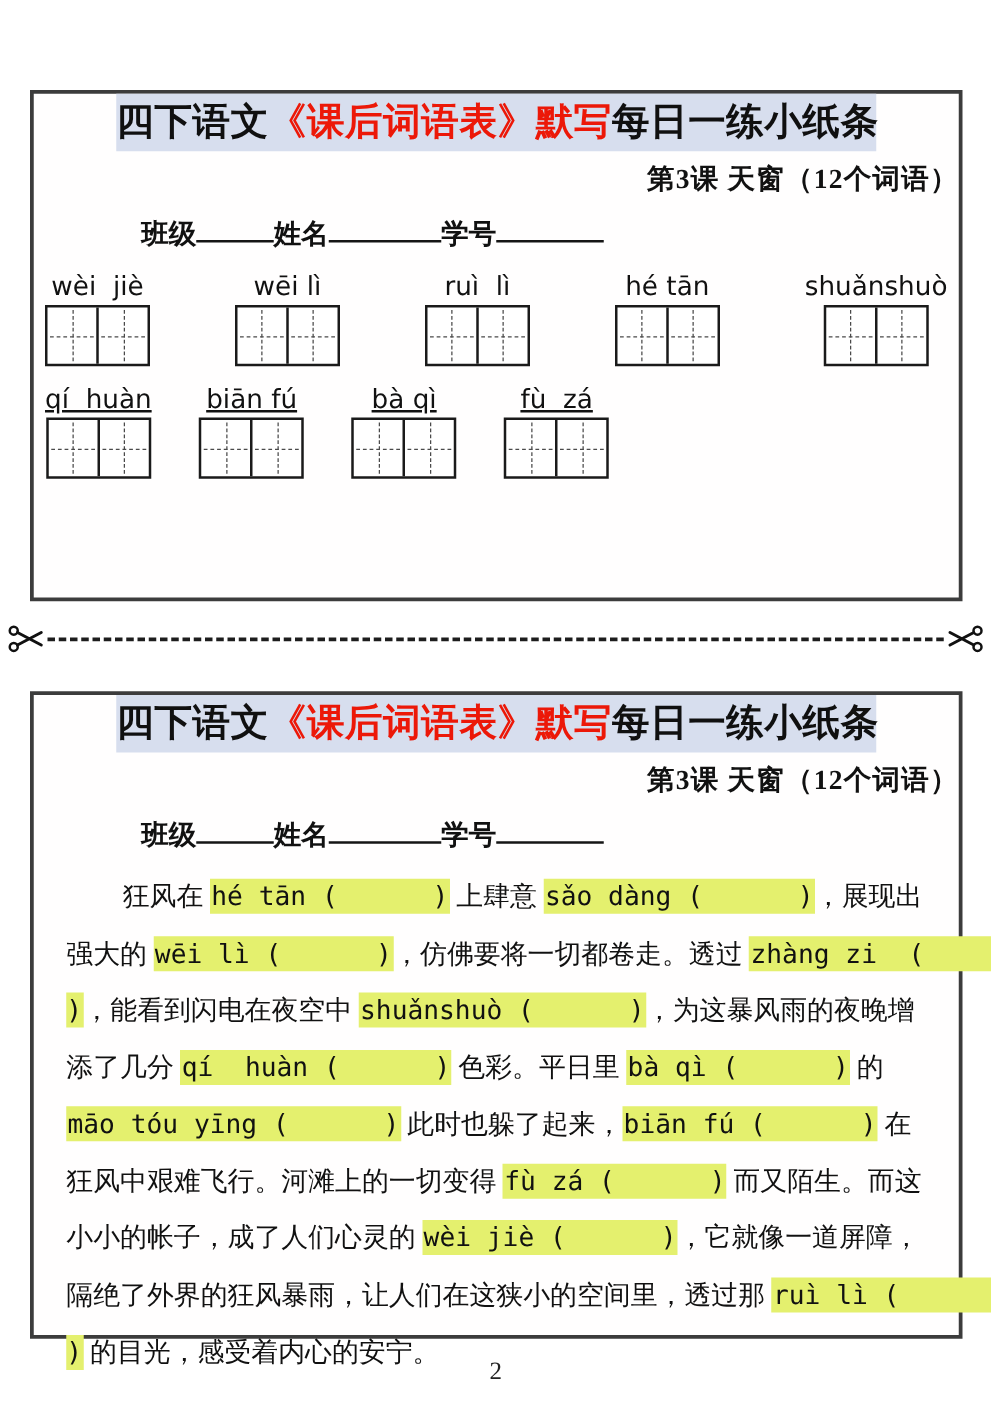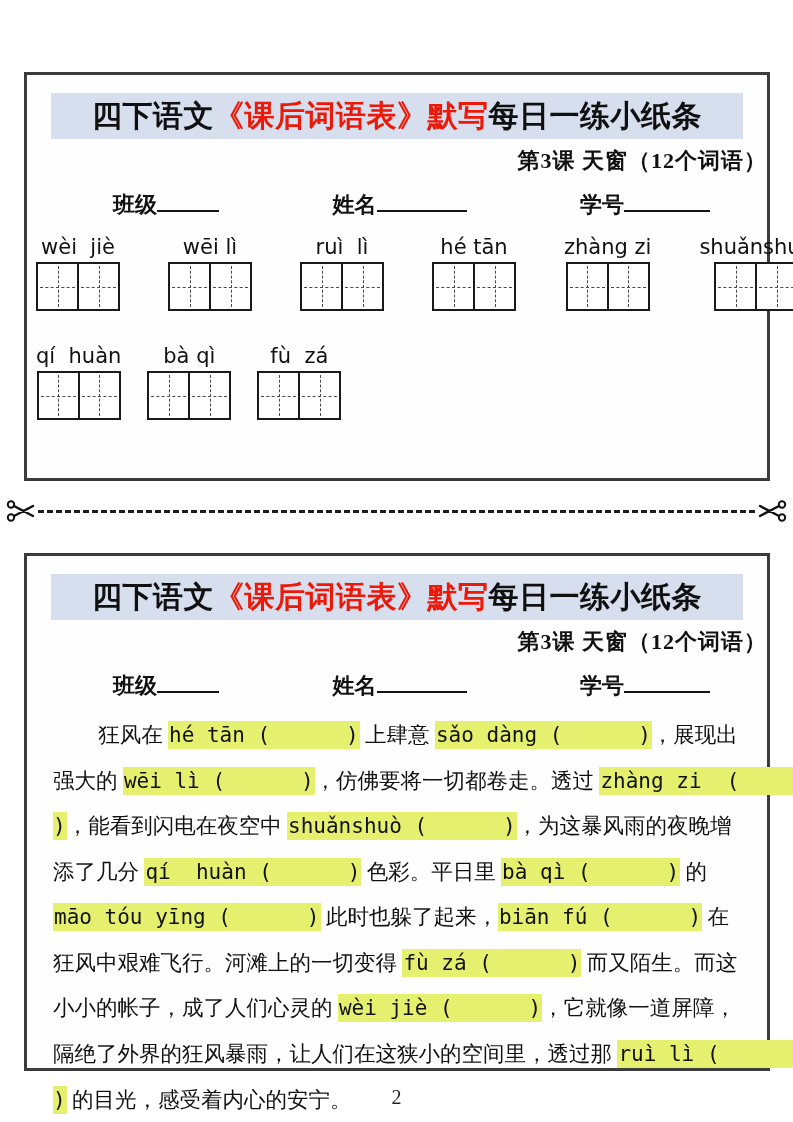--- a/index.html
+++ b/index.html
@@ -11,53 +11,53 @@
   }
   .sheet-box{
     position:absolute;left:24px;width:746px;
     border:3px solid #3c3c3c;background:#fffefe;box-sizing:border-box;
   }
   .box-top{top:72px;height:409px;}
   .box-bottom{top:553px;height:518px;}
 
   
   .title-bar{
-    margin:18px auto 0 auto;width:692px;
+    margin:0 auto 0 auto;width:608px;
     background:#d7deee;text-align:center;
     font-family:"DejaVu Sans", sans-serif;
     font-weight:900;font-size:30px;line-height:46px;
     letter-spacing:0.5px;white-space:nowrap;
   }
   .t-black{color:#101010;}
   .t-red{color:#ec1808;}
 
   .subtitle{
     text-align:right;font-size:22px;font-weight:700;
     margin-top:7px;letter-spacing:1px;
   }
 
   
   .form-row{
-    display:flex;justify-content:space-between;
-    padding:0 57px 0 86px;margin-top:14px;
+    display:flex;
+    padding:0 106px 0 86px;margin-top:14px;
     font-size:22px;font-weight:600;
   }
   .form-field{white-space:nowrap;}
   .blank{
     display:inline-block;height:14px;border-bottom:2.5px solid #151515;
     vertical-align:baseline;
   }
   .blank-class{width:62px;}
   .blank-name{width:90px;}
   .blank-id{width:86px;}
 
   
   .words-row{display:flex;align-items:flex-end;gap:48px;}
   .row1{justify-content:space-between;padding:0 9px;margin-top:14px;}
-  .row2{gap:26px;padding-left:9px;margin-top:32px;}
+  .row2{gap:38px;padding-left:9px;margin-top:13px;text-decoration:underline;}
   .word-item{display:flex;flex-direction:column;align-items:center;}
   .pinyin{
     font-family:"DejaVu Sans", sans-serif;
     font-size:21px;line-height:26px;white-space:pre;margin-bottom:2px;
   }
   .grid{display:flex;border:2.4px solid #1a1a1a;background:#fff;}
   .cell{width:39px;height:45px;position:relative;border-right:2.4px solid #1a1a1a;}
   .cell:last-child{border-right:none;}
   .cell::before{
     content:"";position:absolute;left:2px;right:2px;top:50%;
@@ -133,37 +133,37 @@
         </div>
       </div>
       <div class="word-item">
         <div class="pinyin">hé tān</div>
         <div class="grid">
           <div class="cell"></div>
           <div class="cell"></div>
         </div>
       </div>
       <div class="word-item">
-        <div class="pinyin">zhàng zi</div>
-        <div class="grid">
-          <div class="cell"></div>
-          <div class="cell"></div>
-        </div>
-      </div>
-      <div class="word-item">
         <div class="pinyin">shuǎnshuò</div>
         <div class="grid">
           <div class="cell"></div>
           <div class="cell"></div>
         </div>
       </div>
     </div>
   <div class="words-row row2" id="words-row2">
       <div class="word-item">
         <div class="pinyin">qí  huàn</div>
+        <div class="grid">
+          <div class="cell"></div>
+          <div class="cell"></div>
+        </div>
+      </div>
+      <div class="word-item">
+        <div class="pinyin">biān fú</div>
         <div class="grid">
           <div class="cell"></div>
           <div class="cell"></div>
         </div>
       </div>
       <div class="word-item">
         <div class="pinyin">bà qì</div>
         <div class="grid">
           <div class="cell"></div>
           <div class="cell"></div>

